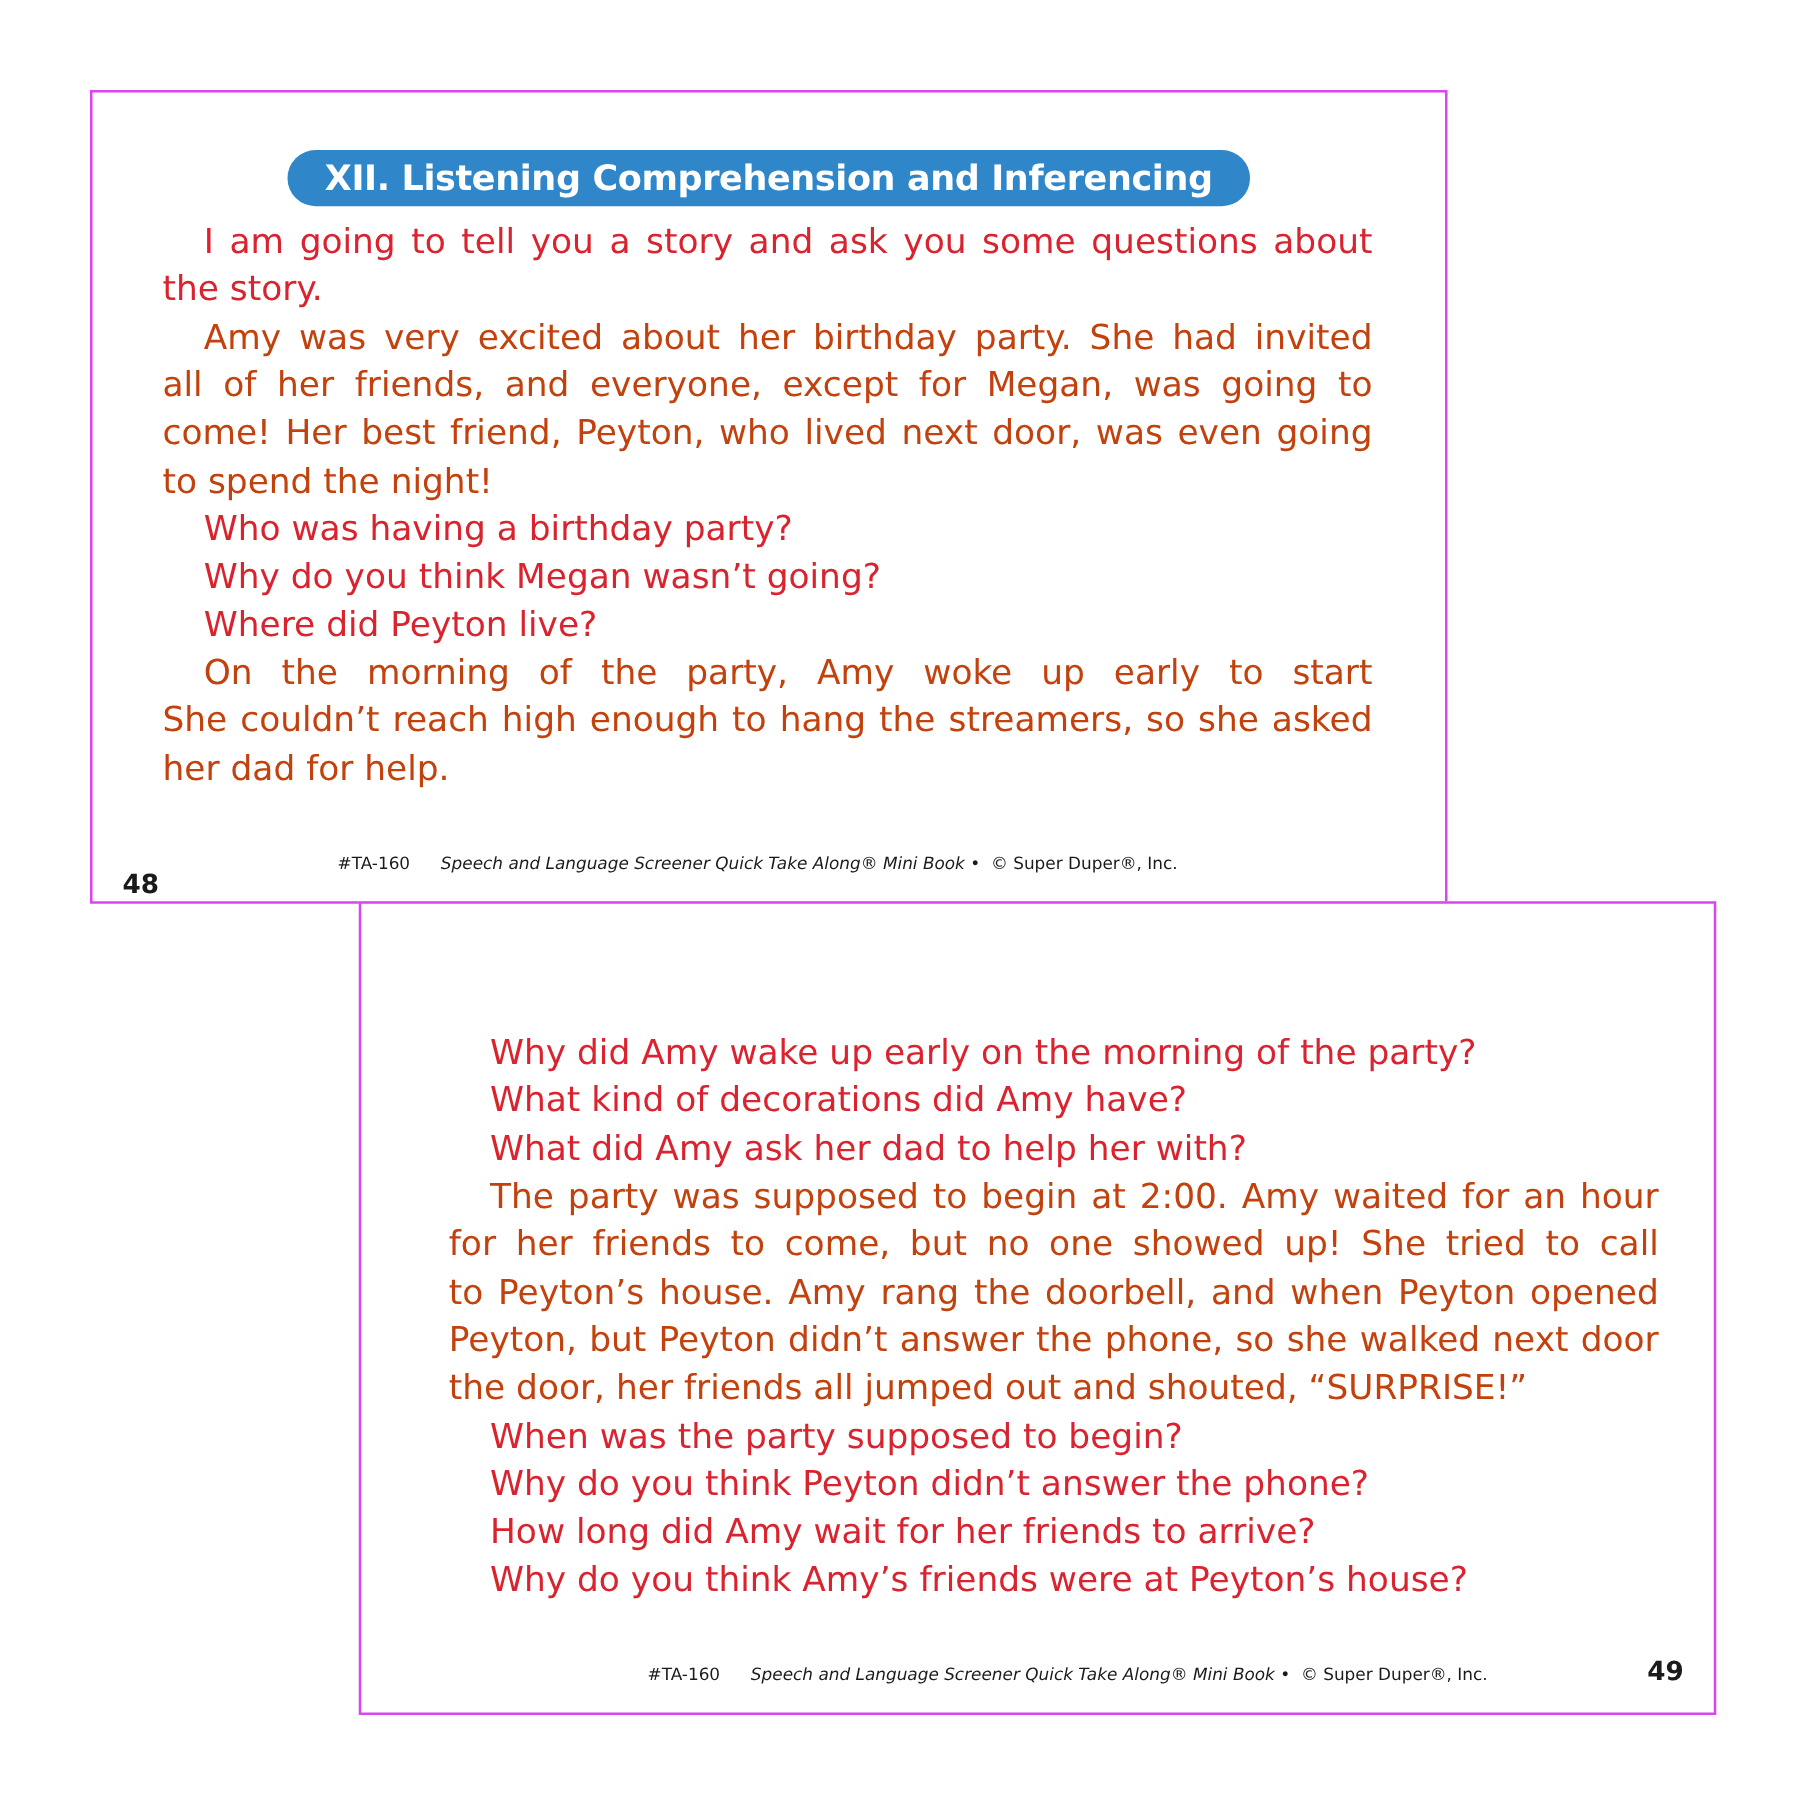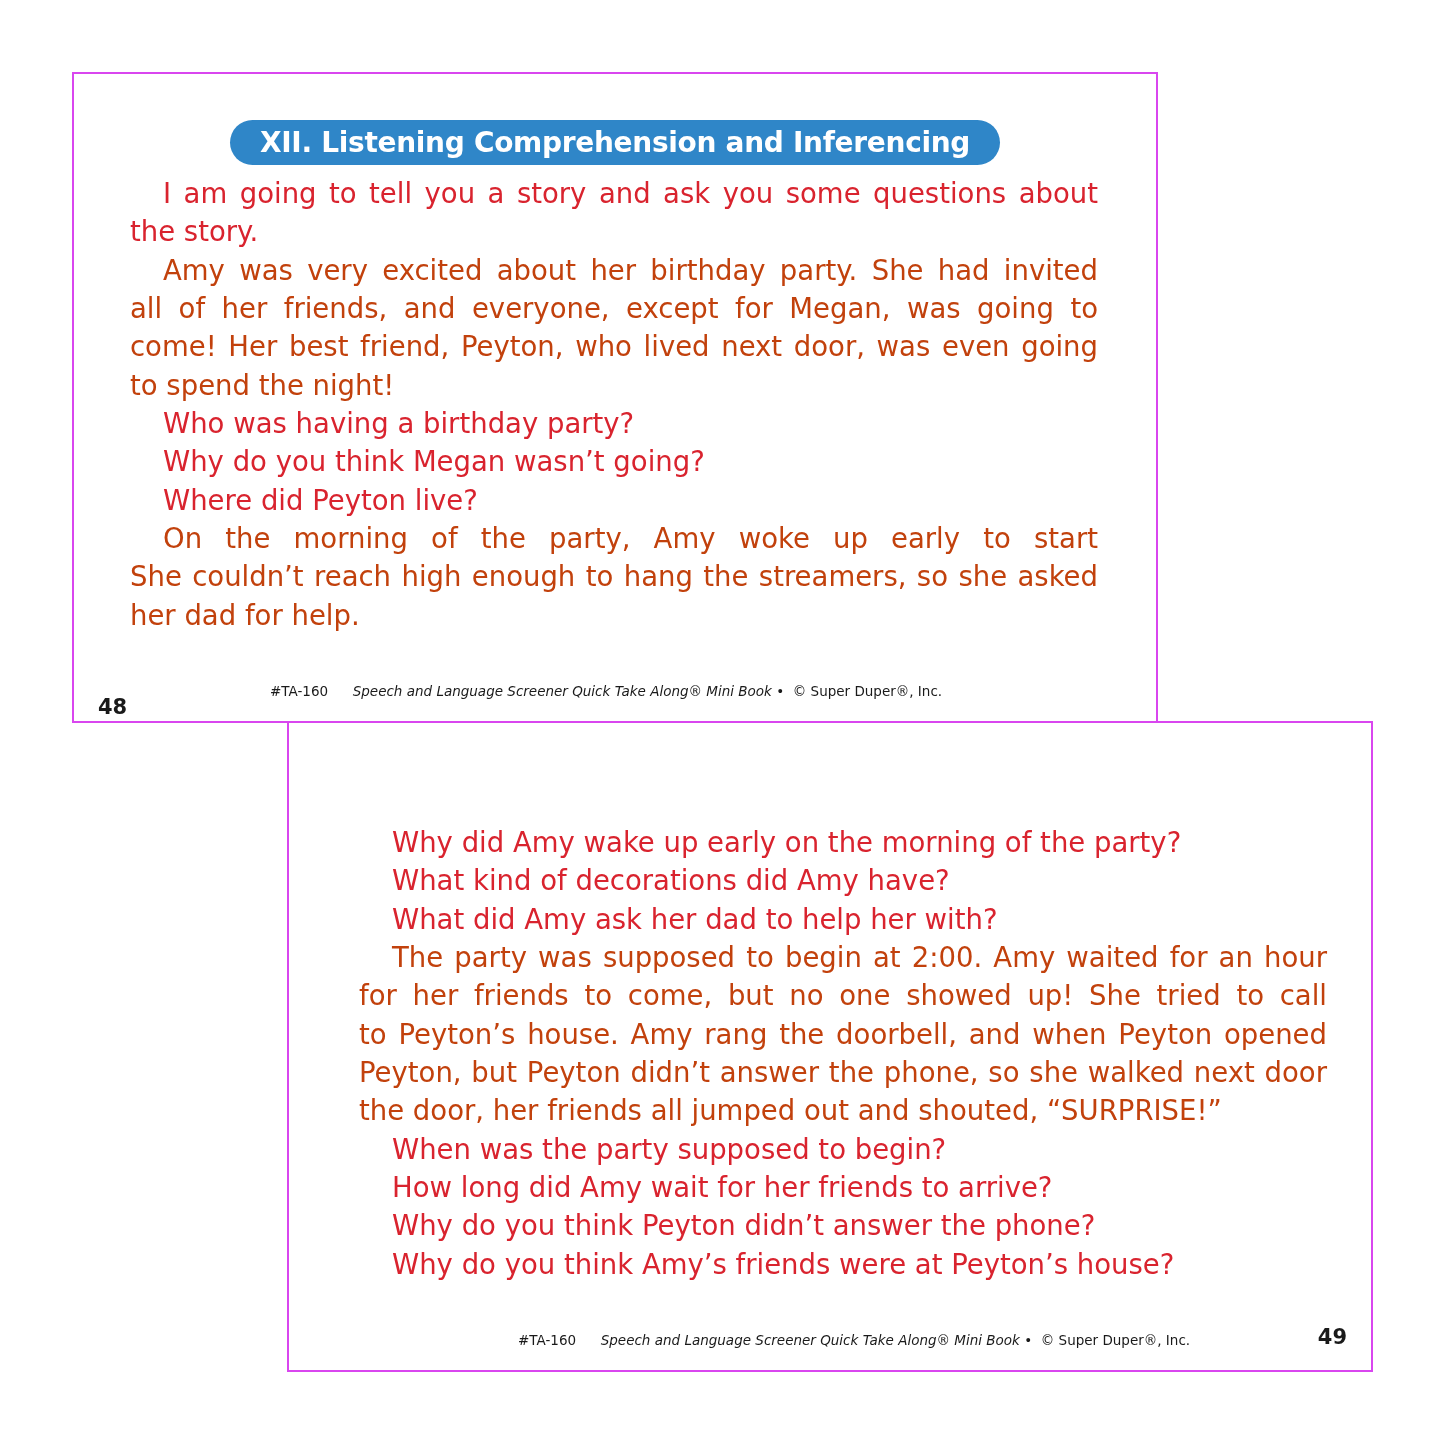--- a/index.html
+++ b/index.html
@@ -60,22 +60,22 @@
   <div class="textblock" id="tb2">
       <div class="line red ind">Why did Amy wake up early on the morning of the party?</div>
       <div class="line red ind">What kind of decorations did Amy have?</div>
       <div class="line red ind">What did Amy ask her dad to help her with?</div>
       <div class="line black ind j">The party was supposed to begin at 2:00. Amy waited for an hour</div>
       <div class="line black j">for her friends to come, but no one showed up! She tried to call</div>
       <div class="line black j">to Peyton’s house. Amy rang the doorbell, and when Peyton opened</div>
       <div class="line black j">Peyton, but Peyton didn’t answer the phone, so she walked next door</div>
       <div class="line black">the door, her friends all jumped out and shouted, “SURPRISE!”</div>
       <div class="line red ind">When was the party supposed to begin?</div>
+      <div class="line red ind">Why do you think Peyton didn’t answer the phone?</div>
       <div class="line red ind">How long did Amy wait for her friends to arrive?</div>
-      <div class="line red ind">Why do you think Peyton didn’t answer the phone?</div>
       <div class="line red ind">Why do you think Amy’s friends were at Peyton’s house?</div>
     </div>
   <div class="footer">
     <span>#TA-160</span>&nbsp;
     <i>Speech and Language Screener Quick Take Along® Mini Book</i>
     <span>•</span>&nbsp;
     <span>© Super Duper®, Inc.</span>
   </div>
   <div class="pagenum">49</div>
 </div>

